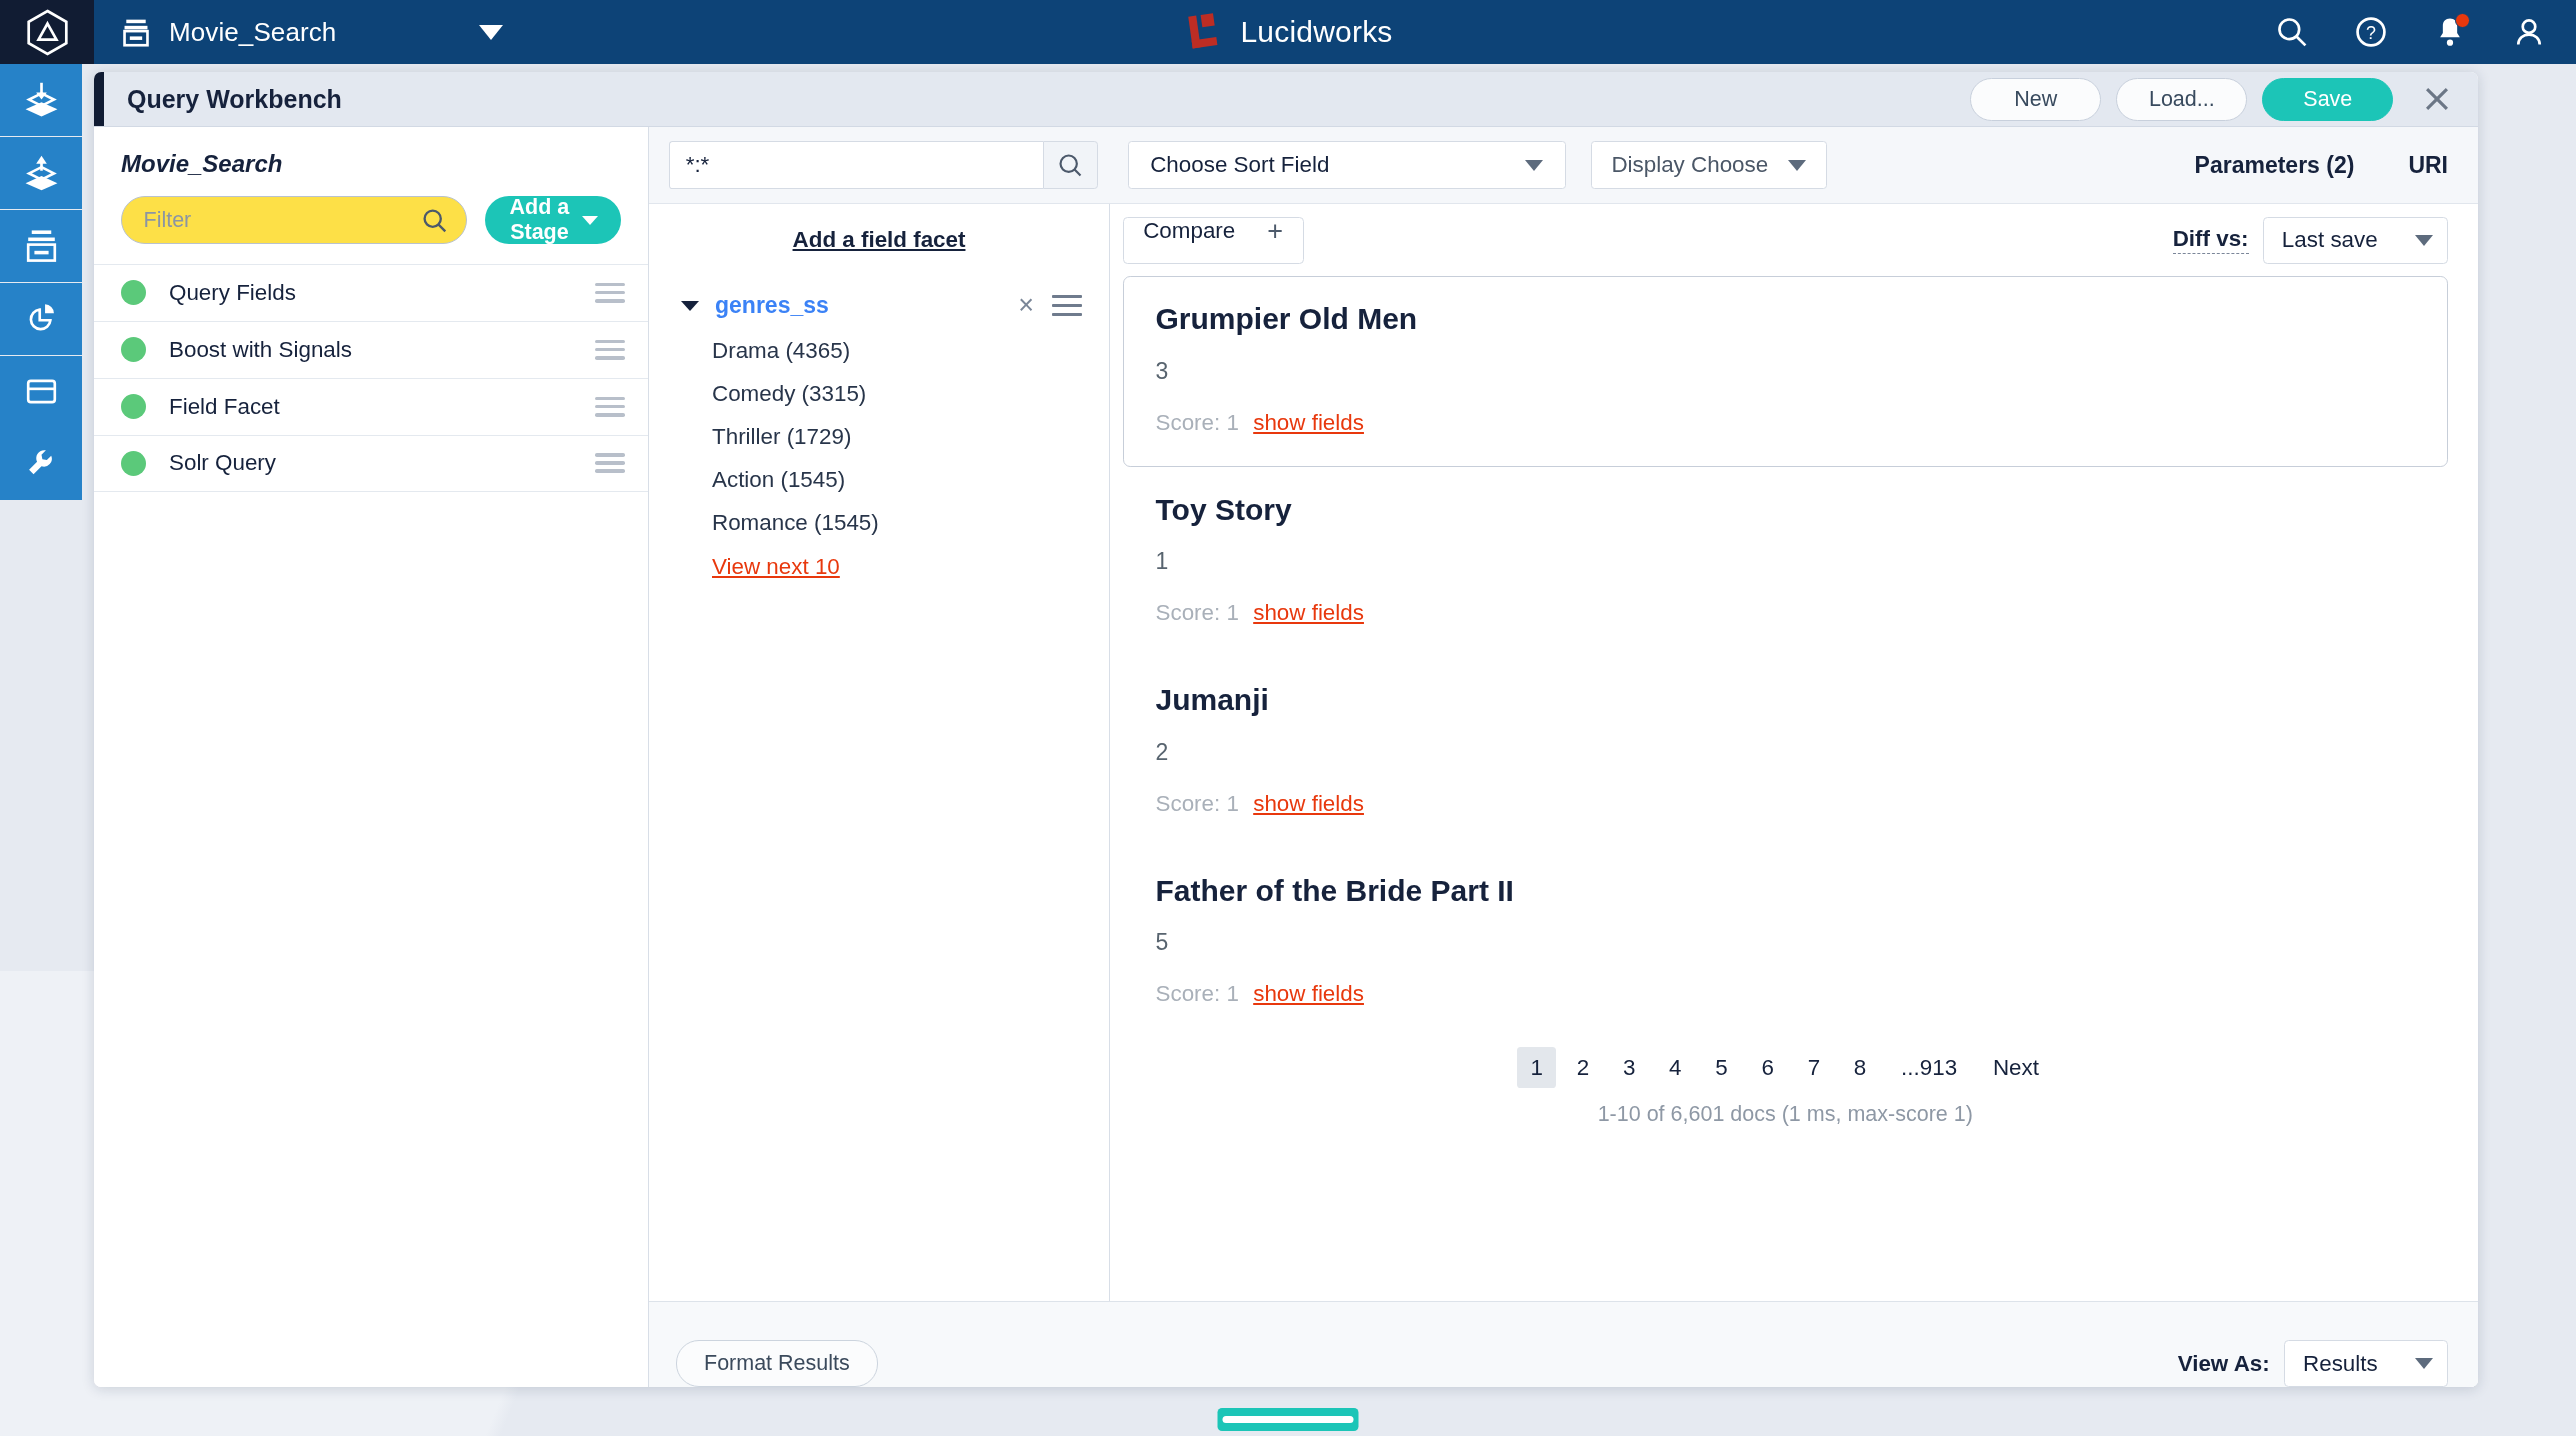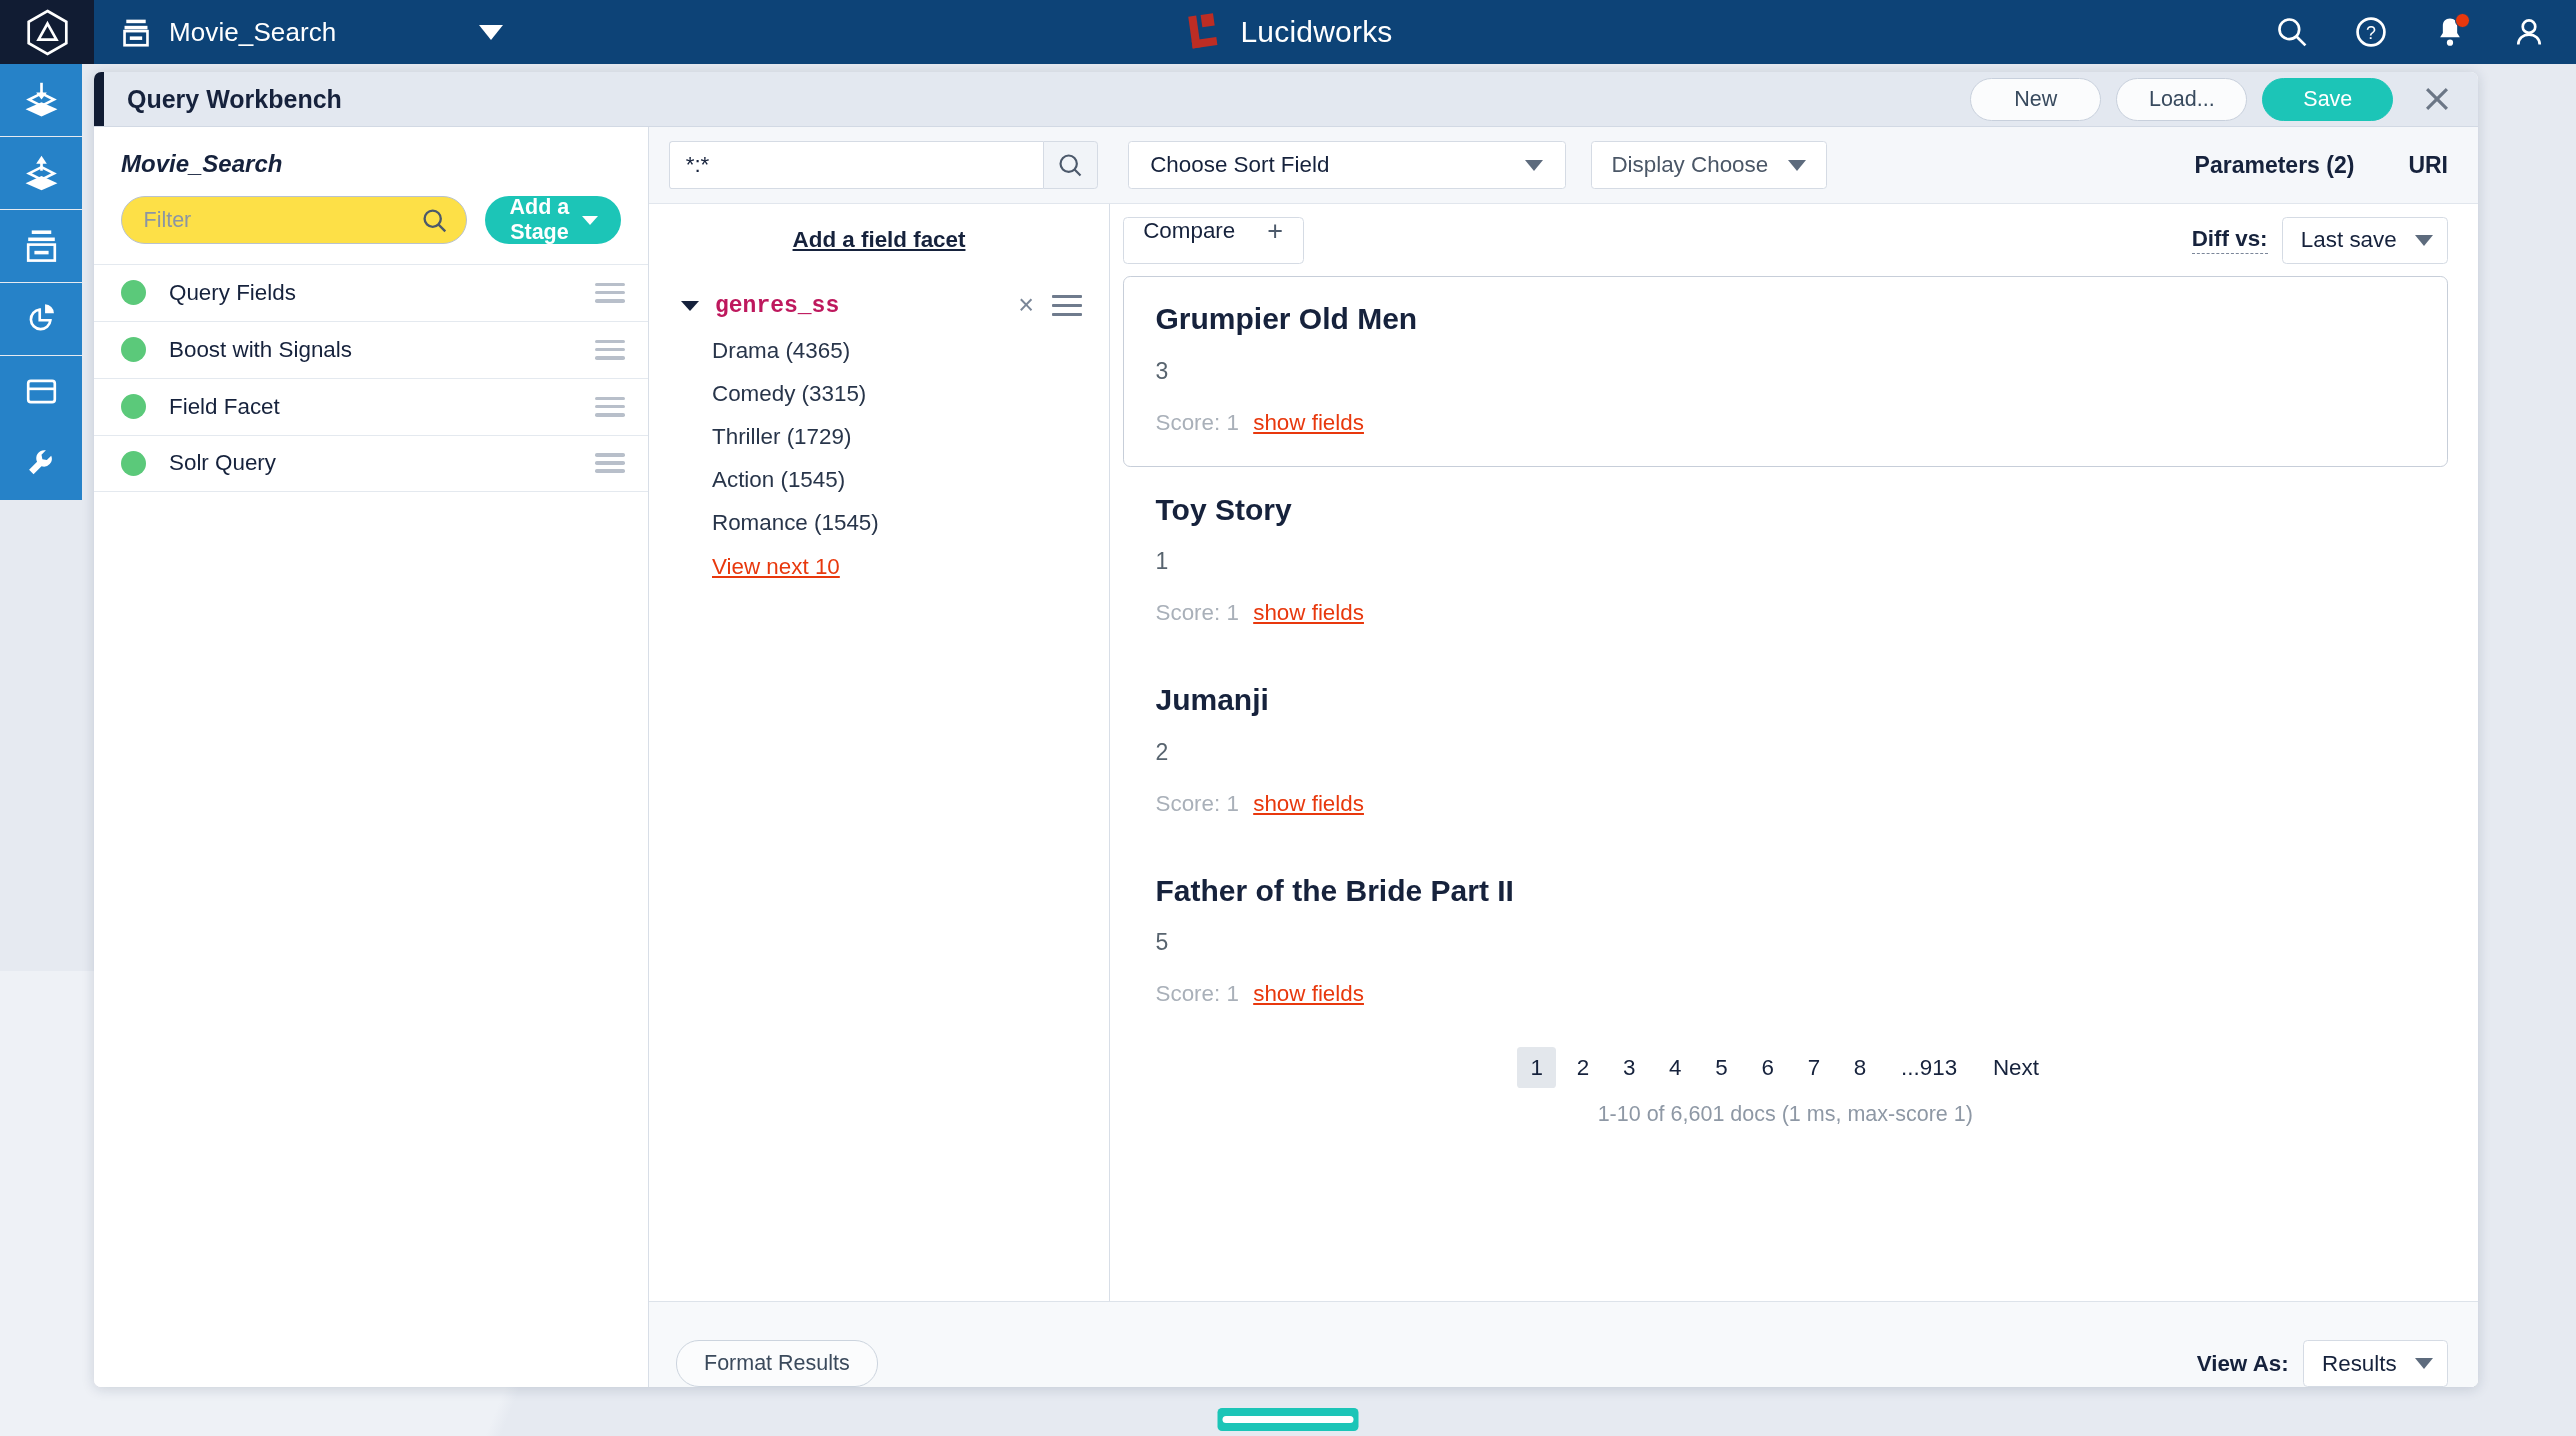--- a/index.html
+++ b/index.html
@@ -165,21 +165,21 @@
     color: #16223c; text-decoration: underline; cursor: pointer; margin-bottom: 39px;
   }
   .facet-header {
     display: flex; align-items: center; padding: 0 27px 0 32px; margin-bottom: 19.7px;
   }
   .facet-caret {
     width: 0; height: 0; border-left: 9px solid transparent;
     border-right: 9px solid transparent; border-top: 10.7px solid #16223c;
     margin-right: 16px; cursor: pointer;
   }
-  .facet-name { font-size: 23px; font-weight: 700; color: #be185d; flex: 1; font-family: Liberation Mono, monospace; }
+  .facet-name { font-size: 23px; font-weight: 700; color: #3b82f6; flex: 1; }
   .facet-x {
     font-size: 27px; color: #7a8698; margin-right: 18px; cursor: pointer; line-height: 1;
   }
   .facet-menu { display: flex; flex-direction: column; gap: 5.4px; width: 30px; cursor: pointer; }
   .facet-menu i { display: block; height: 3.6px; background: #6f7b8d; border-radius: 0.9px; }
   .facet-values { padding-left: 63px; }
   .facet-value {
     font-size: 22.4px; color: #28354a; line-height: 1.04; margin-bottom: 19.7px; cursor: pointer;
   }
   .facet-more {
@@ -201,21 +201,21 @@
   .plus-glyph { font-size: 27px; color: #4d5a6b; line-height: 1; }
   .diff-group {
     margin-left: auto; display: flex; align-items: center; gap: 14.3px;
   }
   .diff-label {
     font-size: 22.4px; font-weight: 700; color: #16223c;
     border-bottom: 1.8px dashed #7b8699; padding-bottom: 1.8px; cursor: help;
   }
   .select-box {
     height: 47px; border: 0.9px solid #d5dbe4; background: #fff; border-radius: 4.5px;
-    padding: 0 14.3px 0 18px; display: flex; align-items: center; gap: 18px;
+    padding: 0 14.3px 0 18px; display: flex; align-items: center; gap: 37px;
     font-size: 22.4px; color: #16223c; cursor: pointer;
     font-family: "Liberation Sans", sans-serif;
   }
   .caret-fill {
     width: 0; height: 0; border-left: 9.8px solid transparent;
     border-right: 9.8px solid transparent; border-top: 11.6px solid #5d6b7d;
   }
 
   .results-scroll { flex: 1; padding: 0 30px 0 12.5px; overflow: hidden; }
   .result-card {

